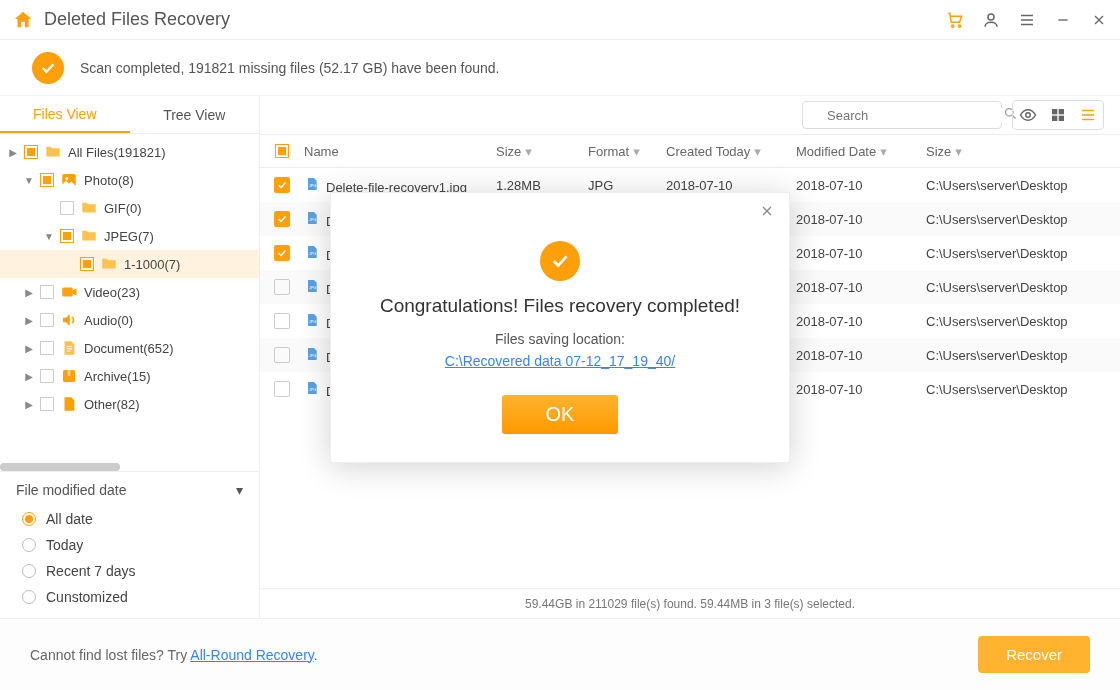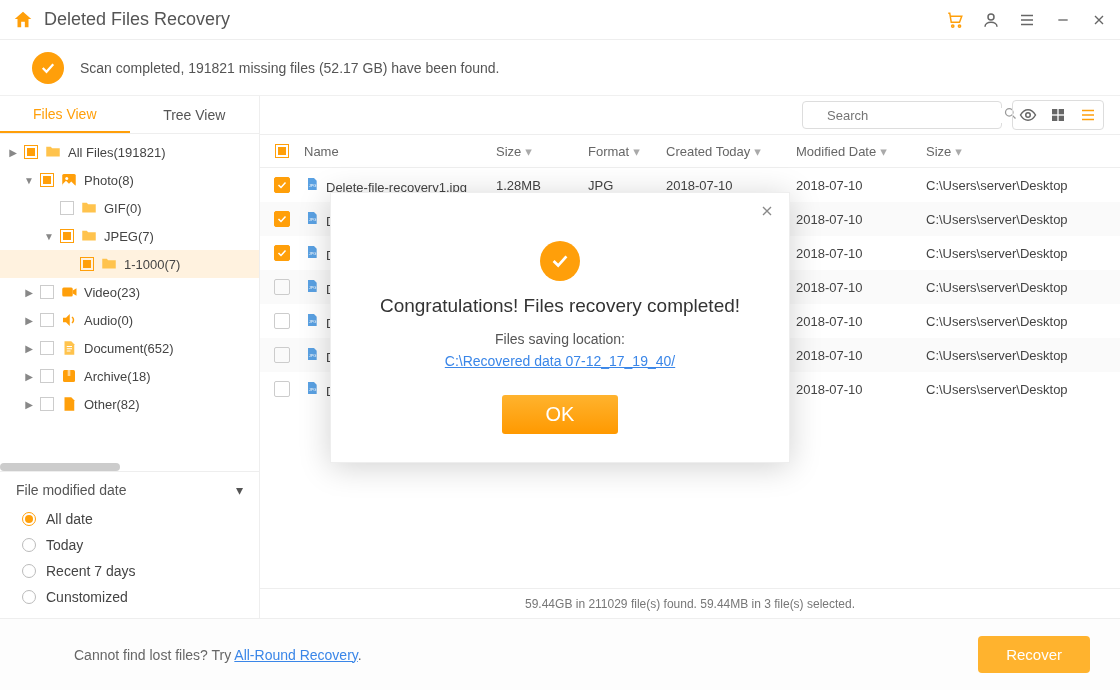--- a/index.html
+++ b/index.html
@@ -56,21 +56,21 @@
 .col-path { flex: 1; }
 .sort-arrow { color: #aaa; margin-left: 4px; }
 .table-body { flex: 1; overflow: auto; }
 .row { display: flex; align-items: center; height: 34px; padding: 0 8px; font-size: 13px; color: #444; }
 .row.alt { background: #fafafa; }
 .cb { width: 16px; height: 16px; border: 1px solid #ccc; border-radius: 2px; display: inline-flex; align-items: center; justify-content: center; }
 .cb.checked { background: #ff9f0a; border-color: #ff9f0a; }
 .file-ico { width: 16px; height: 16px; margin-right: 6px; display: inline-flex; align-items: center; justify-content: center; }
 .statusbar { height: 30px; display: flex; align-items: center; justify-content: center; color: #777; font-size: 12px; border-top: 1px solid #eee; }
 .footer { height: 72px; border-top: 1px solid #eee; display: flex; align-items: center; padding: 0 30px; background: #fdfdfd; }
-.footer-text { color: #666; margin-left: 44px; }
+.footer-text { color: #666; }
 .footer-link { color: #3a86e8; text-decoration: underline; cursor: pointer; }
 .footer-spacer { flex: 1; }
 .recover-btn { background: #ffb32e; color: #fff; border: none; border-radius: 4px; padding: 10px 28px; font-size: 15px; cursor: pointer; }
 .modal-overlay { position: absolute; inset: 0; display: flex; align-items: flex-start; justify-content: center; pointer-events: none; }
 .modal { margin-top: 192px; width: 460px; background: #fff; box-shadow: 0 4px 30px rgba(0,0,0,0.18); border: 1px solid #eee; position: relative; padding: 24px 30px 28px 30px; text-align: center; pointer-events: auto; }
 .modal-close { position: absolute; top: 10px; right: 14px; cursor: pointer; color: #888; font-size: 18px; }
 .modal-check { width: 40px; height: 40px; background: #ff9f0a; border-radius: 50%; display: inline-flex; align-items: center; justify-content: center; margin: 24px 0 14px 0; }
 .modal-title { font-size: 19px; color: #333; margin-bottom: 14px; }
 .modal-sub { color: #555; margin-bottom: 6px; }
 .modal-link { color: #3a86e8; text-decoration: underline; cursor: pointer; }
@@ -223,21 +223,21 @@
       </div>
       <div class="tree-row indent-1">
         <span class="exp">▶</span>
         <span class="chk"></span>
         <span class="ticon">
             <svg width="18" height="18" viewBox="0 0 24 24" fill="#ff9f0a">
               <rect x="4" y="4" width="16" height="16" rx="2"></rect>
               <path d="M11 4v8M13 4v8" stroke="#fff"></path>
             </svg>
           </span>
-        <span class="tree-label">Archive(18)</span>
+        <span class="tree-label">Archive(15)</span>
       </div>
       <div class="tree-row indent-1">
         <span class="exp">▶</span>
         <span class="chk"></span>
         <span class="ticon">
             <svg width="18" height="18" viewBox="0 0 24 24" fill="#ff9f0a">
               <path d="M6 3h9l4 4v14H6z"></path>
             </svg>
           </span>
         <span class="tree-label">Other(82)</span>

